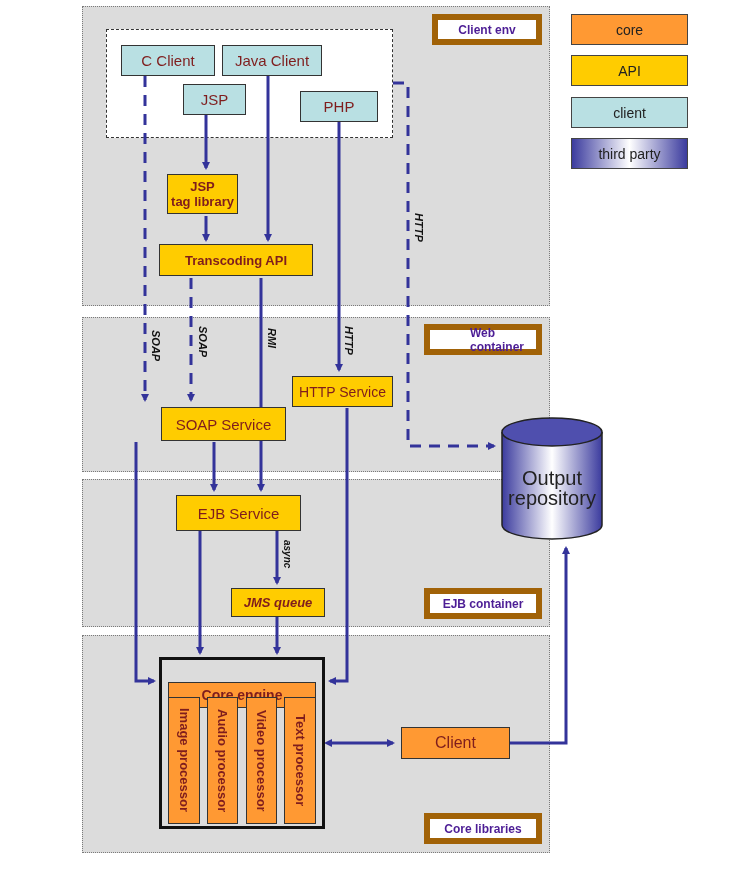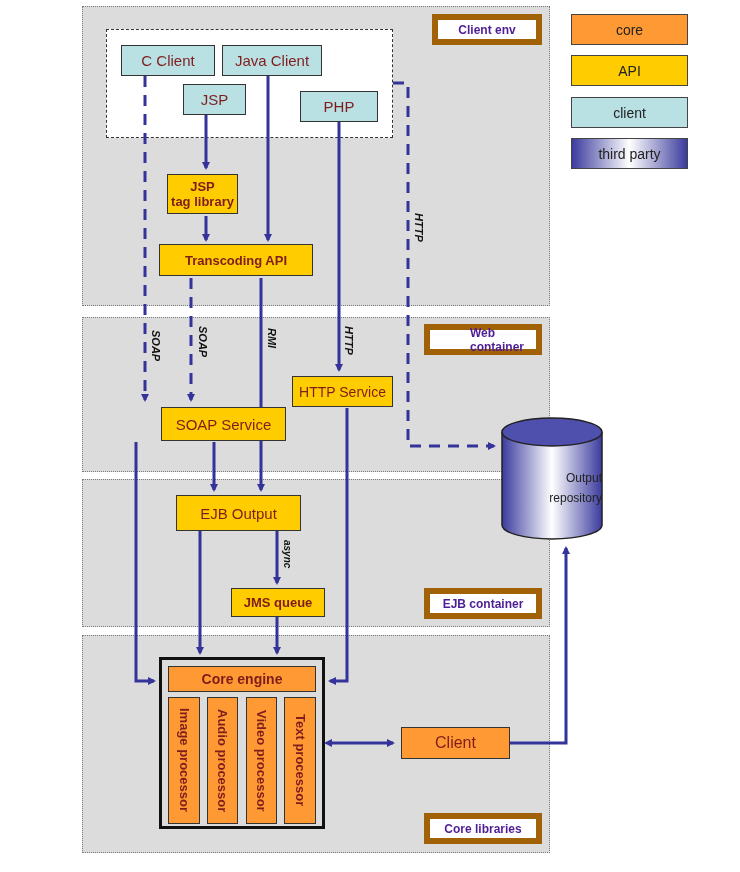--- a/index.html
+++ b/index.html
@@ -5,27 +5,27 @@
   html,body{margin:0;padding:0;background:#ffffff;}
   body{width:740px;height:872px;position:relative;overflow:hidden;font-family:"Liberation Sans",sans-serif;}
   .layer{position:absolute;background:#dcdcdc;border:1px dotted #7a7a7a;box-sizing:border-box;}
   .layer-label{position:absolute;background:#ffffff;border:6px solid #a16207;box-sizing:border-box;font-weight:bold;font-size:12px;color:#4c1d95;display:flex;align-items:center;justify-content:center;}
   .client-zone{position:absolute;background:#ffffff;border:1.5px dashed #333;box-sizing:border-box;}
   .box{position:absolute;box-sizing:border-box;border:1.5px solid #333;display:flex;align-items:center;justify-content:center;text-align:center;color:#7f1d1d;}
   .client{background:#b9e0e3;font-size:15px;}
   .api{background:#ffcc00;font-size:14px;}
   .api.bold{font-weight:bold;font-size:13px;}
   .core{background:#ff9933;}
-  .core.bold{font-weight:bold;font-size:14px;}
+  .core.bold{font-weight:bold;font-size:14px;margin-top:16px;}
   .vtext{writing-mode:vertical-rl;font-weight:bold;font-size:13px;}
   .core-frame{position:absolute;border:3px solid #111;background:#dcdcdc;box-sizing:border-box;}
   .legend{position:absolute;box-sizing:border-box;border:1.5px solid #444;display:flex;align-items:center;justify-content:center;font-size:14px;color:#222;}
   .edge-label{position:absolute;writing-mode:vertical-rl;font-style:italic;font-weight:bold;font-size:11px;color:#111;}
   svg.wires{position:absolute;left:0;top:0;}
-  .repo-text{position:absolute;text-align:right;font-size:12px;color:#222;line-height:20px;}
+  .repo-text{position:absolute;text-align:center;font-size:20px;color:#222;line-height:20px;}
 </style>
 </head>
 <body>
 
 <div class="layer" style="left:82px;top:6px;width:468px;height:300px;"></div>
 <div class="layer" style="left:82px;top:317px;width:468px;height:155px;"></div>
 <div class="layer" style="left:82px;top:479px;width:468px;height:148px;"></div>
 <div class="layer" style="left:82px;top:635px;width:468px;height:218px;"></div>
 
 <div class="layer-label" style="left:432px;top:14px;width:110px;height:31px;">Client env</div>
@@ -100,22 +100,22 @@
 <div class="box client" style="left:183px;top:84px;width:63px;height:31px;">JSP</div>
 <div class="box client" style="left:300px;top:91px;width:78px;height:31px;">PHP</div>
 
 <div class="box api bold" style="left:167px;top:174px;width:71px;height:40px;flex-direction:column;line-height:15px;">
   <span>JSP</span>
   <span>tag library</span>
 </div>
 <div class="box api bold" style="left:159px;top:244px;width:154px;height:32px;">Transcoding API</div>
 <div class="box api" style="left:121px;top:407px;width:125px;height:34px;font-size:15px;margin-left:40px;">SOAP Service</div>
 <div class="box api" style="left:292px;top:376px;width:101px;height:31px;">HTTP Service</div>
-<div class="box api" style="left:176px;top:495px;width:125px;height:36px;font-size:15px;">EJB Output</div>
-<div class="box api bold" style="left:231px;top:588px;width:94px;height:29px;">JMS queue</div>
+<div class="box api" style="left:176px;top:495px;width:125px;height:36px;font-size:15px;">EJB Service</div>
+<div class="box api bold" style="left:231px;top:588px;width:94px;height:29px;font-style:italic;">JMS queue</div>
 
 <div class="core-frame" style="left:159px;top:657px;width:166px;height:172px;"></div>
 <div class="box core bold" style="left:168px;top:666px;width:148px;height:26px;">Core engine</div>
 <div class="box core" style="left:168px;top:697px;width:32px;height:127px;">
   <span class="vtext">Image processor</span>
 </div>
 <div class="box core" style="left:207px;top:697px;width:31px;height:127px;">
   <span class="vtext">Audio processor</span>
 </div>
 <div class="box core" style="left:246px;top:697px;width:31px;height:127px;">

